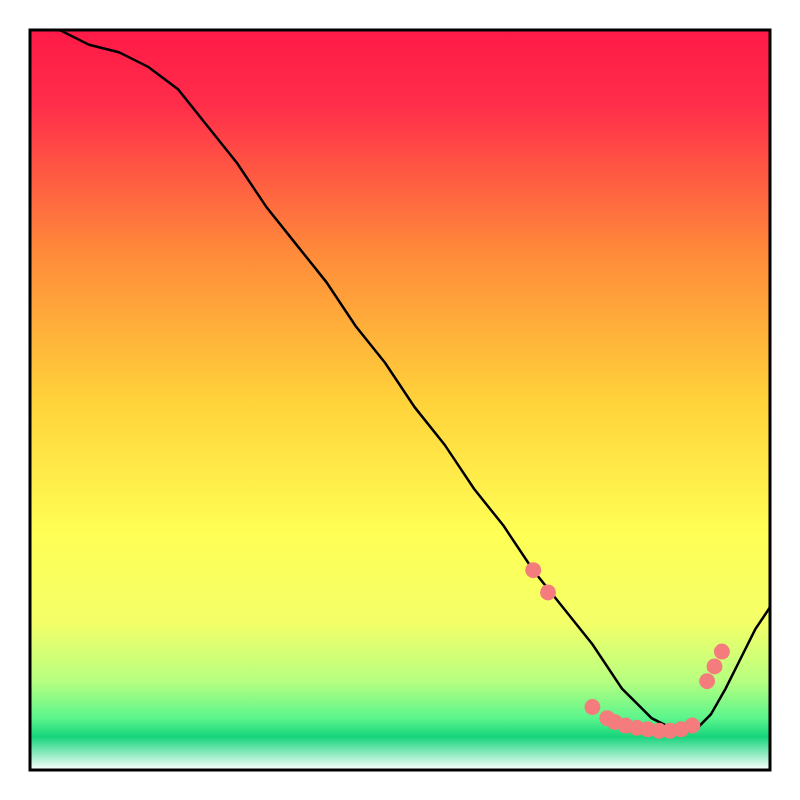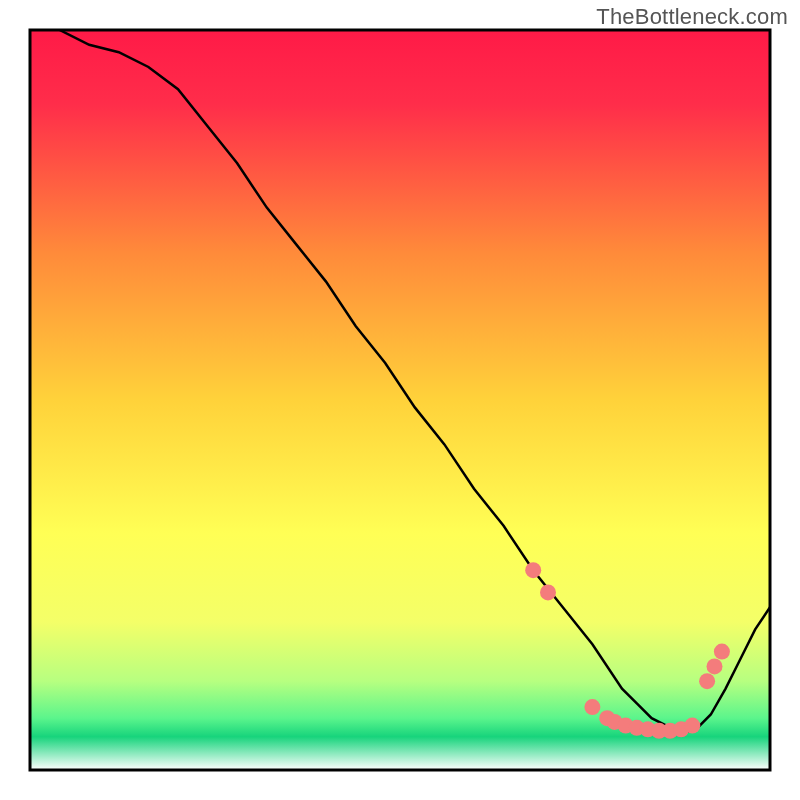--- a/index.html
+++ b/index.html
@@ -29,21 +29,20 @@
   svg.plot {
     position: absolute;
     top: 0;
     left: 0;
   }
 </style>
 </head>
 <body>
 
 <div class="chart-wrap">
-  <div class="watermark">TheBottleneck.com</div>
 
   <svg class="plot" width="800" height="800" viewBox="0 0 800 800">
     <defs>
       <linearGradient id="bg-grad" x1="0" y1="0" x2="0" y2="1">
           <stop offset="0.00%" stop-color="#ff1a47"></stop>
           <stop offset="10.00%" stop-color="#ff2d4a"></stop>
           <stop offset="30.00%" stop-color="#ff8a3a"></stop>
           <stop offset="50.00%" stop-color="#ffd23a"></stop>
           <stop offset="68.00%" stop-color="#ffff55"></stop>
           <stop offset="80.00%" stop-color="#f4ff68"></stop>

